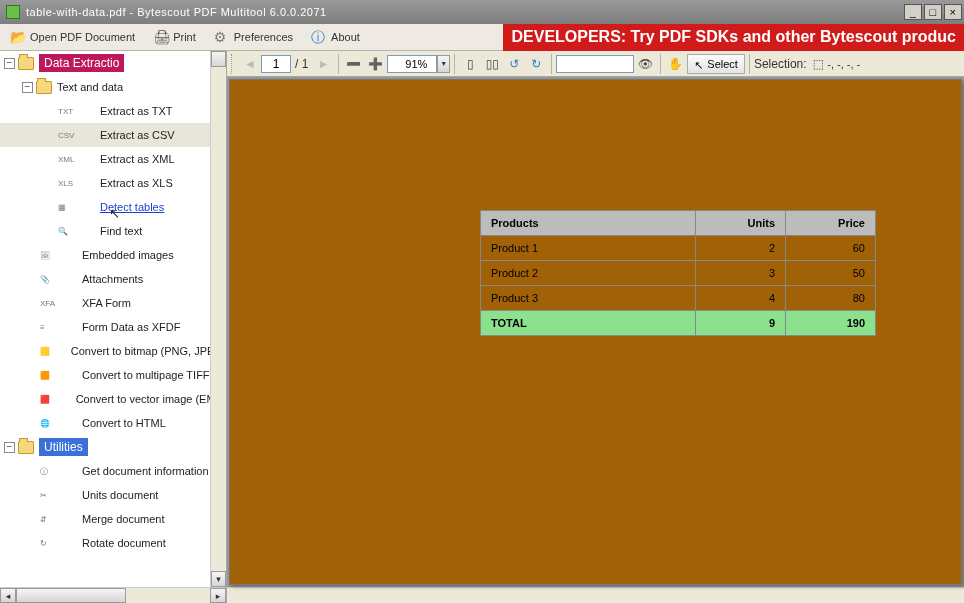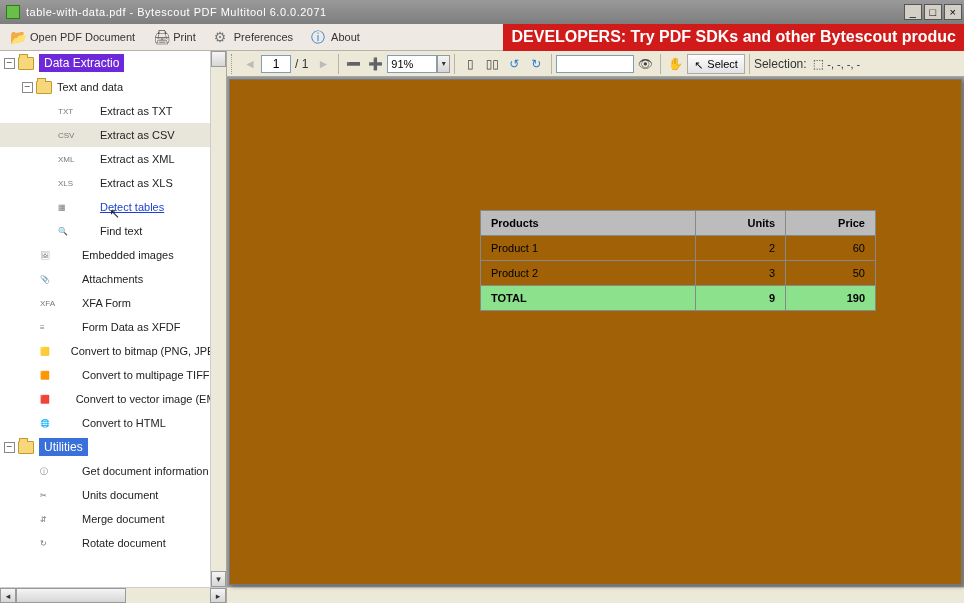--- a/index.html
+++ b/index.html
@@ -25,21 +25,21 @@
 .tree-sc { position:absolute; right:0; top:0; bottom:0; width:16px; background:#ece9d8; border-left:1px solid #ccc; }
 .tree-sc .thumb{ position:absolute; top:0; left:0; right:0; height:16px; background:linear-gradient(#f5f5f5,#d6d6d6); border:1px solid #9a9a9a; }
 .tree-sc .arrdn{ position:absolute; bottom:0; left:0; right:0; height:16px; background:linear-gradient(#f5f5f5,#d6d6d6); border:1px solid #9a9a9a; display:flex;align-items:center;justify-content:center; }
 .tree-sc .arrdn::after{content:"▾"; font-size:9px; color:#333;}
 .node { display:flex; align-items:center; height:24px; padding-left:4px; white-space:nowrap; font-size:12px; color:#222; }
 .node .minus{ width:11px; height:11px; border:1px solid #888; display:flex; align-items:center; justify-content:center; margin-right:3px; font-size:10px; line-height:1; color:#444; background:#fff;}
 .node .minus::before{content:"−";}
 .node .folder{ width:16px; height:13px; background:#f6d77b; border:1px solid #c49a2c; margin-right:5px; border-radius:1px; position:relative;}
 .node .folder::before{content:""; position:absolute; top:-4px; left:0; width:7px; height:3px; background:#f6d77b; border:1px solid #c49a2c; border-bottom:none;}
 .node .tag { padding:2px 5px; color:#fff; font-size:12px; }
-.tag-red{ background:#6d28d9; }
+.tag-red{ background:#be185d; }
 .tag-green{ background:#1f8f5a; }
 .tag-blue{ background:#3a70d9; }
 .node .smallic{ width:22px; height:13px; margin-right:20px; font-size:8px; color:#777; display:flex;align-items:center;}
 .node.link span.txt{ color:#1a3fd4; text-decoration:underline; }
 .node.sel{ background:#e8e6da; }
 .ind1{ padding-left:22px; }
 .ind2{ padding-left:40px; }
 .ind3{ padding-left:58px; }
 .hscroll{ height:16px; background:#ece9d8; border-top:1px solid #ccc; display:flex;}
 .hscroll .abtn{width:16px; border:1px solid #9a9a9a; background:linear-gradient(#f5f5f5,#d6d6d6); display:flex;align-items:center;justify-content:center;}
@@ -48,21 +48,21 @@
 .hscroll .track{flex:1; position:relative;}
 .hscroll .thumb{position:absolute; left:0; top:0; bottom:0; width:110px; background:linear-gradient(#f5f5f5,#d6d6d6); border:1px solid #9a9a9a;}
 
 .rightpanel{ flex:1; display:flex; flex-direction:column; background:#999; min-width:0;}
 .rtoolbar{ height:26px; background:#ece9d8; border-bottom:1px solid #aca899; display:flex; align-items:center; padding:0 4px; }
 .sep{ width:1px; height:20px; background:#b8b4a5; margin:0 4px; }
 .handle{ width:4px; height:20px; border-left:1px dotted #999; margin-right:4px;}
 .ibtn{ width:22px; height:22px; display:flex; align-items:center; justify-content:center; color:#444; cursor:pointer; font-size:12px;}
 .pgbox{ width:30px; height:18px; border:1px solid #7f9db9; background:#fff; text-align:center; font-size:12px; }
 .pgtxt{ margin:0 4px; font-size:12px; color:#333;}
-.zoombox{ width:50px; height:18px; border:1px solid #7f9db9; background:#fff; font-size:12px; padding-left:3px; display:flex; align-items:center;}
+.zoombox{ width:50px; height:18px; border:1px solid #7f9db9; background:#fff; font-size:12px; padding-left:17px; display:flex; align-items:center;}
 .zbtn{ width:13px; height:18px; border:1px solid #9a9a9a; background:linear-gradient(#f5f5f5,#d6d6d6); display:flex;align-items:center;justify-content:center;}
 .zbtn::after{content:"▾";font-size:8px;color:#333;}
 .search{ width:78px; height:18px; border:1px solid #7f9db9; background:#fff;}
 .selbtn{ height:20px; border:1px solid #aaa; background:linear-gradient(#fdfdfd,#e3e3e3); padding:0 6px; display:flex; align-items:center; cursor:pointer; font-size:12px;}
 .selbtn .ar{width:10px;height:10px;margin-right:3px;}
 .seltxt{font-size:12px; color:#333;}
 .selcoord{ font-size:12px; color:#333; margin-left:6px;}
 
 .docarea{ flex:1; background:#999; display:flex; flex-direction:column; min-height:0;}
 .page{ flex:1; background:#a16207; margin:2px; border:1px solid #777; box-shadow:2px 2px 4px rgba(0,0,0,.3); position:relative; overflow:auto;}
@@ -257,20 +257,25 @@
               <tr>
                 <td>Product 1</td>
                 <td class="num">2</td>
                 <td class="num">60</td>
               </tr>
               <tr>
                 <td>Product 2</td>
                 <td class="num">3</td>
                 <td class="num">50</td>
               </tr>
+              <tr>
+                <td>Product 3</td>
+                <td class="num">4</td>
+                <td class="num">80</td>
+              </tr>
               <tr class="total">
                 <td>TOTAL</td>
                 <td class="num">9</td>
                 <td class="num">190</td>
               </tr>
             </tbody>
           </table>
       </div>
       <div class="rhscroll"></div>
     </div>

